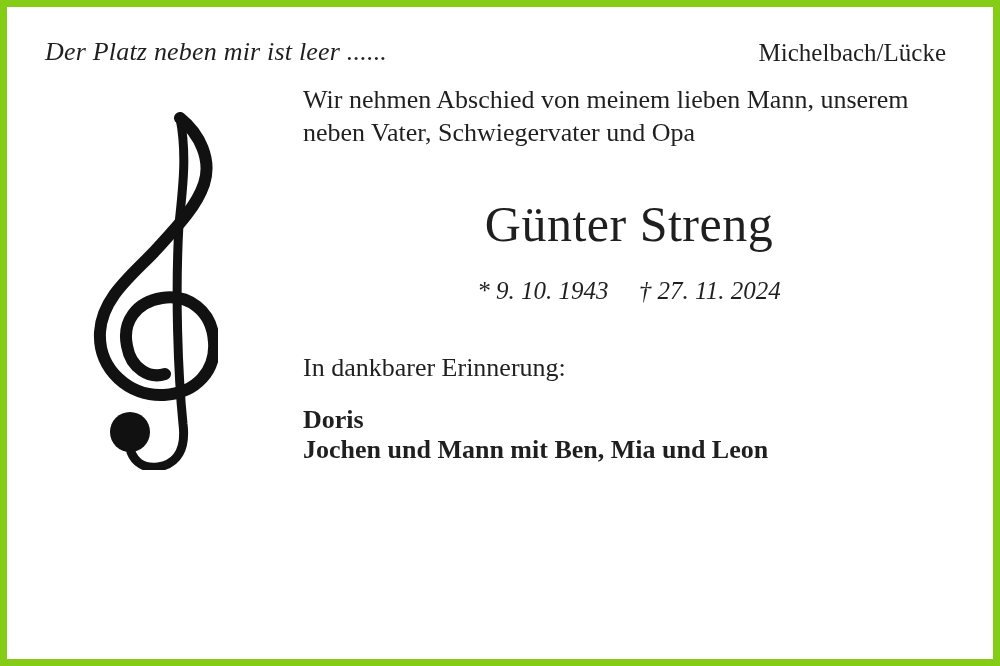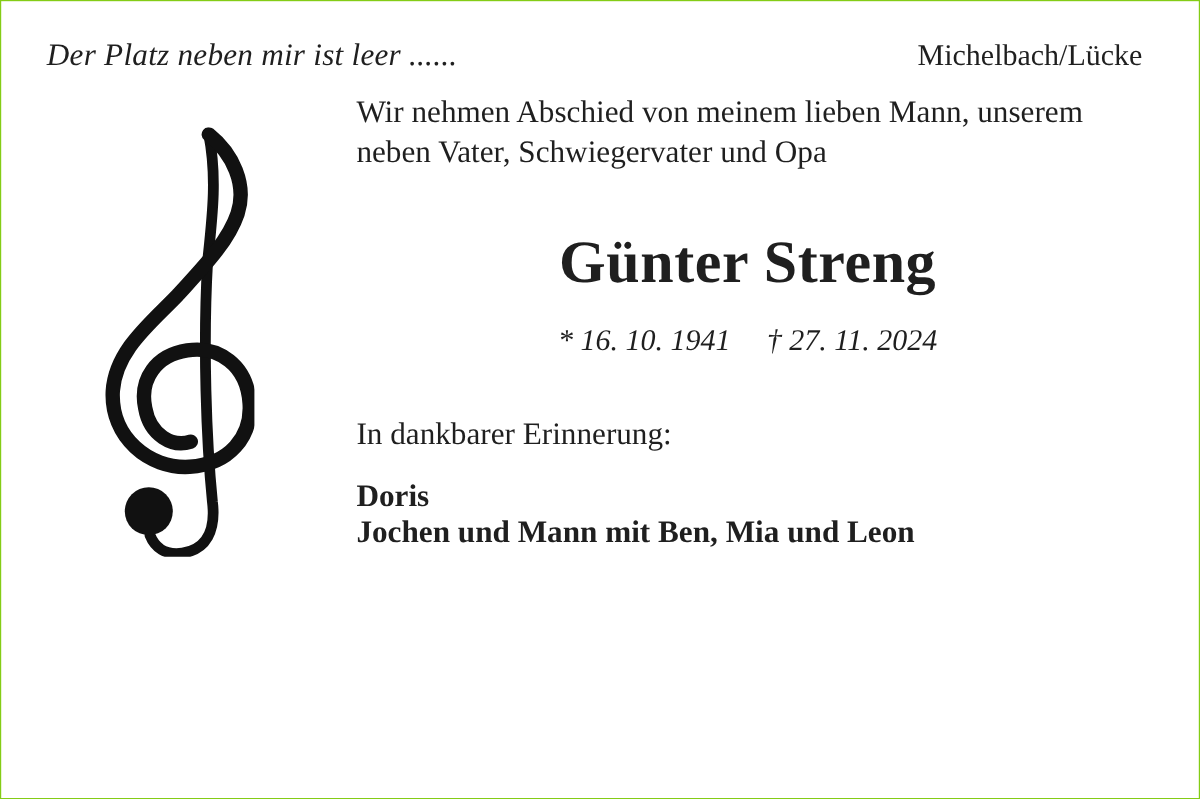--- a/index.html
+++ b/index.html
@@ -5,21 +5,21 @@
   html, body {
     margin: 0;
     padding: 0;
     background: #ffffff;
   }
   .notice {
     position: relative;
     width: 1000px;
     height: 666px;
     box-sizing: border-box;
-    border: 1px solid #84cc16;
+    border: 7px solid #84cc16;
     background: #ffffff;
     font-family: "Liberation Serif", "DejaVu Serif", serif;
     color: #1f1f1f;
     overflow: hidden;
   }
   .epigraph {
     position: absolute;
     left: 38px;
     top: 30px;
     font-style: italic;
@@ -49,21 +49,21 @@
     font-size: 26px;
     line-height: 33px;
   }
   .deceased-name {
     position: absolute;
     left: 296px;
     top: 188px;
     width: 652px;
     text-align: center;
     font-size: 50px;
-    font-weight: bold;
+    font-weight: normal;
     letter-spacing: 0.5px;
     margin: 0;
   }
   .dates {
     position: absolute;
     left: 296px;
     top: 270px;
     width: 652px;
     text-align: center;
     font-style: italic;
@@ -118,21 +118,21 @@
   </svg>
 
   <div class="intro">
     <div>Wir nehmen Abschied von meinem lieben Mann, unserem</div>
     <div>neben Vater, Schwiegervater und Opa</div>
   </div>
 
   <h1 class="deceased-name">Günter Streng</h1>
 
   <div class="dates">
-    <span class="birth">* 16. 10. 1941</span>
+    <span class="birth">* 9. 10. 1943</span>
     <span class="death">† 27. 11. 2024</span>
   </div>
 
   <div class="memorial">
     <p class="memorial-heading">In dankbarer Erinnerung:</p>
     <div class="mourner">Doris</div>
     <div class="mourner">Jochen und Mann mit Ben, Mia und Leon</div>
   </div>
 
 

